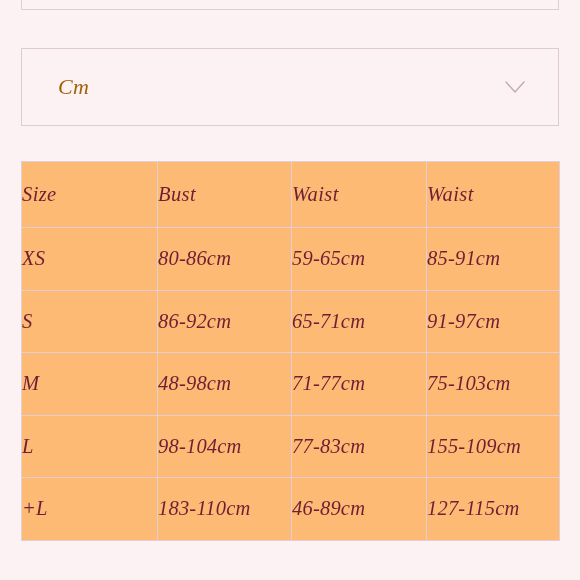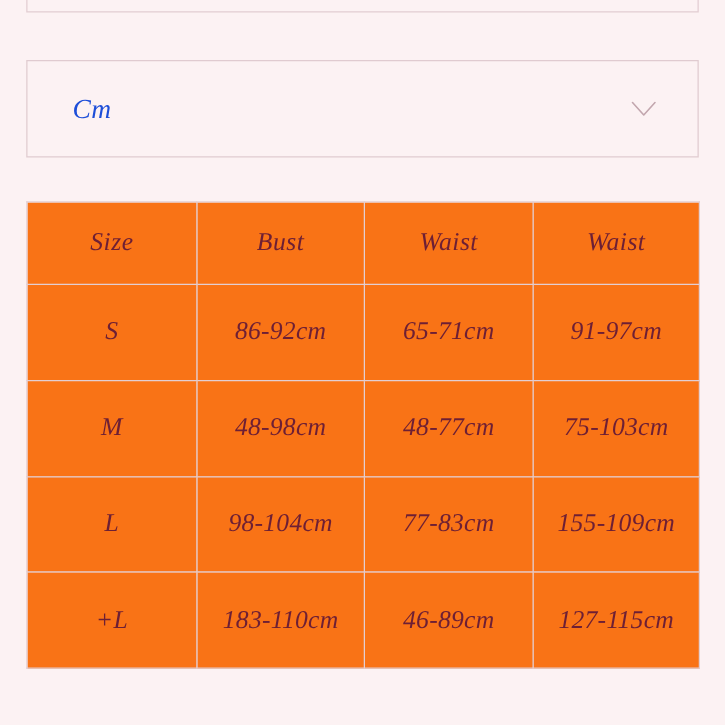--- a/index.html
+++ b/index.html
@@ -47,21 +47,21 @@
     box-sizing: border-box;
     display: flex;
     align-items: center;
     justify-content: space-between;
     padding: 0 32px 0 36px;
     cursor: pointer;
   }
   .unit-select-value {
     font-style: italic;
     font-size: 22px;
-    color: #1d4ed8;
+    color: #a16207;
     letter-spacing: 0.3px;
   }
   .chevron-down {
     width: 22px;
     height: 14px;
     display: block;
     opacity: 0.85;
   }
   .chevron-down svg { display: block; }
 
@@ -76,26 +76,26 @@
   table.size-table {
     width: 100%;
     height: 100%;
     border-collapse: collapse;
     table-layout: fixed;
     background: #fcf2f3;
   }
   table.size-table th,
   table.size-table td {
     border: 1.5px solid #e2ced3;
-    text-align: center;
+    text-align: left;
     vertical-align: middle;
     font-style: italic;
     color: #6d1f35;
     padding: 0;
-    background: #f97316;
+    background: #fdba74;
   }
   table.size-table th {
     font-weight: normal;
     font-size: 20.5px;
     height: 65px;
     letter-spacing: 0.4px;
   }
   table.size-table td {
     font-size: 20.5px;
     height: 61.5px;
@@ -133,29 +133,35 @@
       <thead>
         <tr>
           <th>Size</th>
           <th>Bust</th>
           <th>Waist</th>
           <th>Waist</th>
         </tr>
       </thead>
       <tbody>
         <tr>
+          <td>XS</td>
+          <td>80-86cm</td>
+          <td>59-65cm</td>
+          <td>85-91cm</td>
+        </tr>
+        <tr>
           <td>S</td>
           <td>86-92cm</td>
           <td>65-71cm</td>
           <td>91-97cm</td>
         </tr>
         <tr>
           <td>M</td>
           <td>48-98cm</td>
-          <td>48-77cm</td>
+          <td>71-77cm</td>
           <td>75-103cm</td>
         </tr>
         <tr>
           <td>L</td>
           <td>98-104cm</td>
           <td>77-83cm</td>
           <td>155-109cm</td>
         </tr>
         <tr>
           <td>+L</td>

